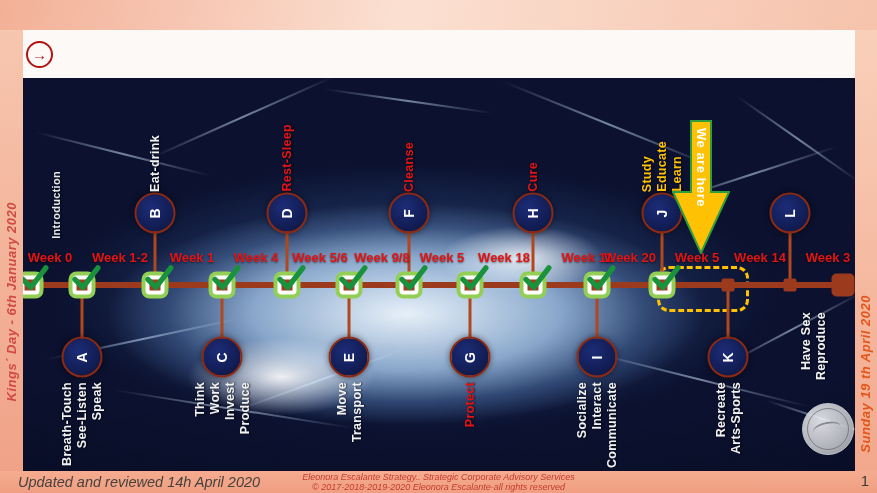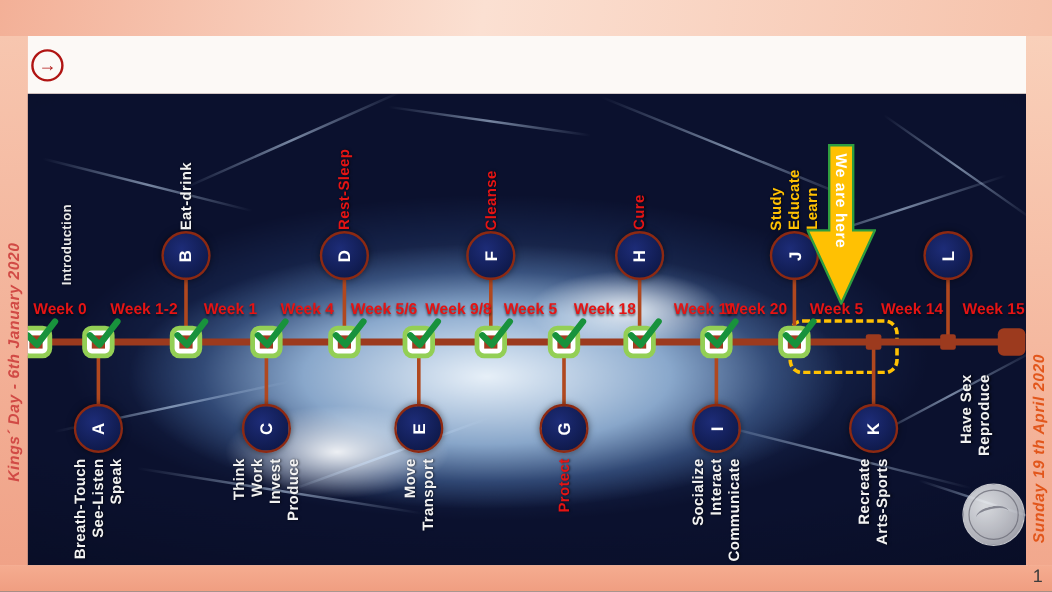--- a/index.html
+++ b/index.html
@@ -141,21 +141,21 @@
       <div class="week-label" style="left: 169px;">Week 1</div>
       <div class="week-label" style="left: 233px;">Week 4</div>
       <div class="week-label" style="left: 297px;">Week 5/6</div>
       <div class="week-label" style="left: 359px;">Week 9/8</div>
       <div class="week-label" style="left: 419px;">Week 5</div>
       <div class="week-label" style="left: 481px;">Week 18</div>
       <div class="week-label" style="left: 544px; margin-left: 20px;">Week 11</div>
       <div class="week-label" style="left: 607px;">Week 20</div>
       <div class="week-label" style="left: 674px;">Week 5</div>
       <div class="week-label" style="left: 737px;">Week 14</div>
-      <div class="week-label" style="left: 805px;">Week 15</div>
+      <div class="week-label" style="left: 805px;">Week 3</div>
       <div class="node-square" style="left: 7px;"></div>
       <div class="checkbox" style="left: 7px;">
         <svg class="checksvg" viewBox="0 0 34 30">
           <path d="M5 16 L14 25 L31 3" fill="none" stroke="#18923c" stroke-width="6" stroke-linecap="round" stroke-linejoin="round"></path>
         </svg>
       </div>
       <div class="node-square" style="left: 59px;"></div>
       <div class="checkbox" style="left: 59px;">
         <svg class="checksvg" viewBox="0 0 34 30">
           <path d="M5 16 L14 25 L31 3" fill="none" stroke="#18923c" stroke-width="6" stroke-linecap="round" stroke-linejoin="round"></path>
@@ -310,18 +310,21 @@
       <div class="letter-circle" style="left: 767px; top: 135px;">
         <span class="letter">L</span>
       </div>
       <div class="vlabel c-white" style="left: 790px; top: 234px; align-items: flex-start;">
         <span class="vtext">Have Sex</span>
         <span class="vtext">Reproduce</span>
       </div>
     </div>
 
   <div class="footer">
+    <div class="footer-left">Updated and reviewed 14h April 2020</div>
     <div class="footer-center">
+      <div>Eleonora Escalante Strategy.. Strategic Corporate Advisory Services</div>
+      <div>© 2017-2018-2019-2020  Eleonora Escalante-all rights reserved</div>
     </div>
     <div class="footer-page">1</div>
   </div>
 
 </div>
 
 </body></html>

